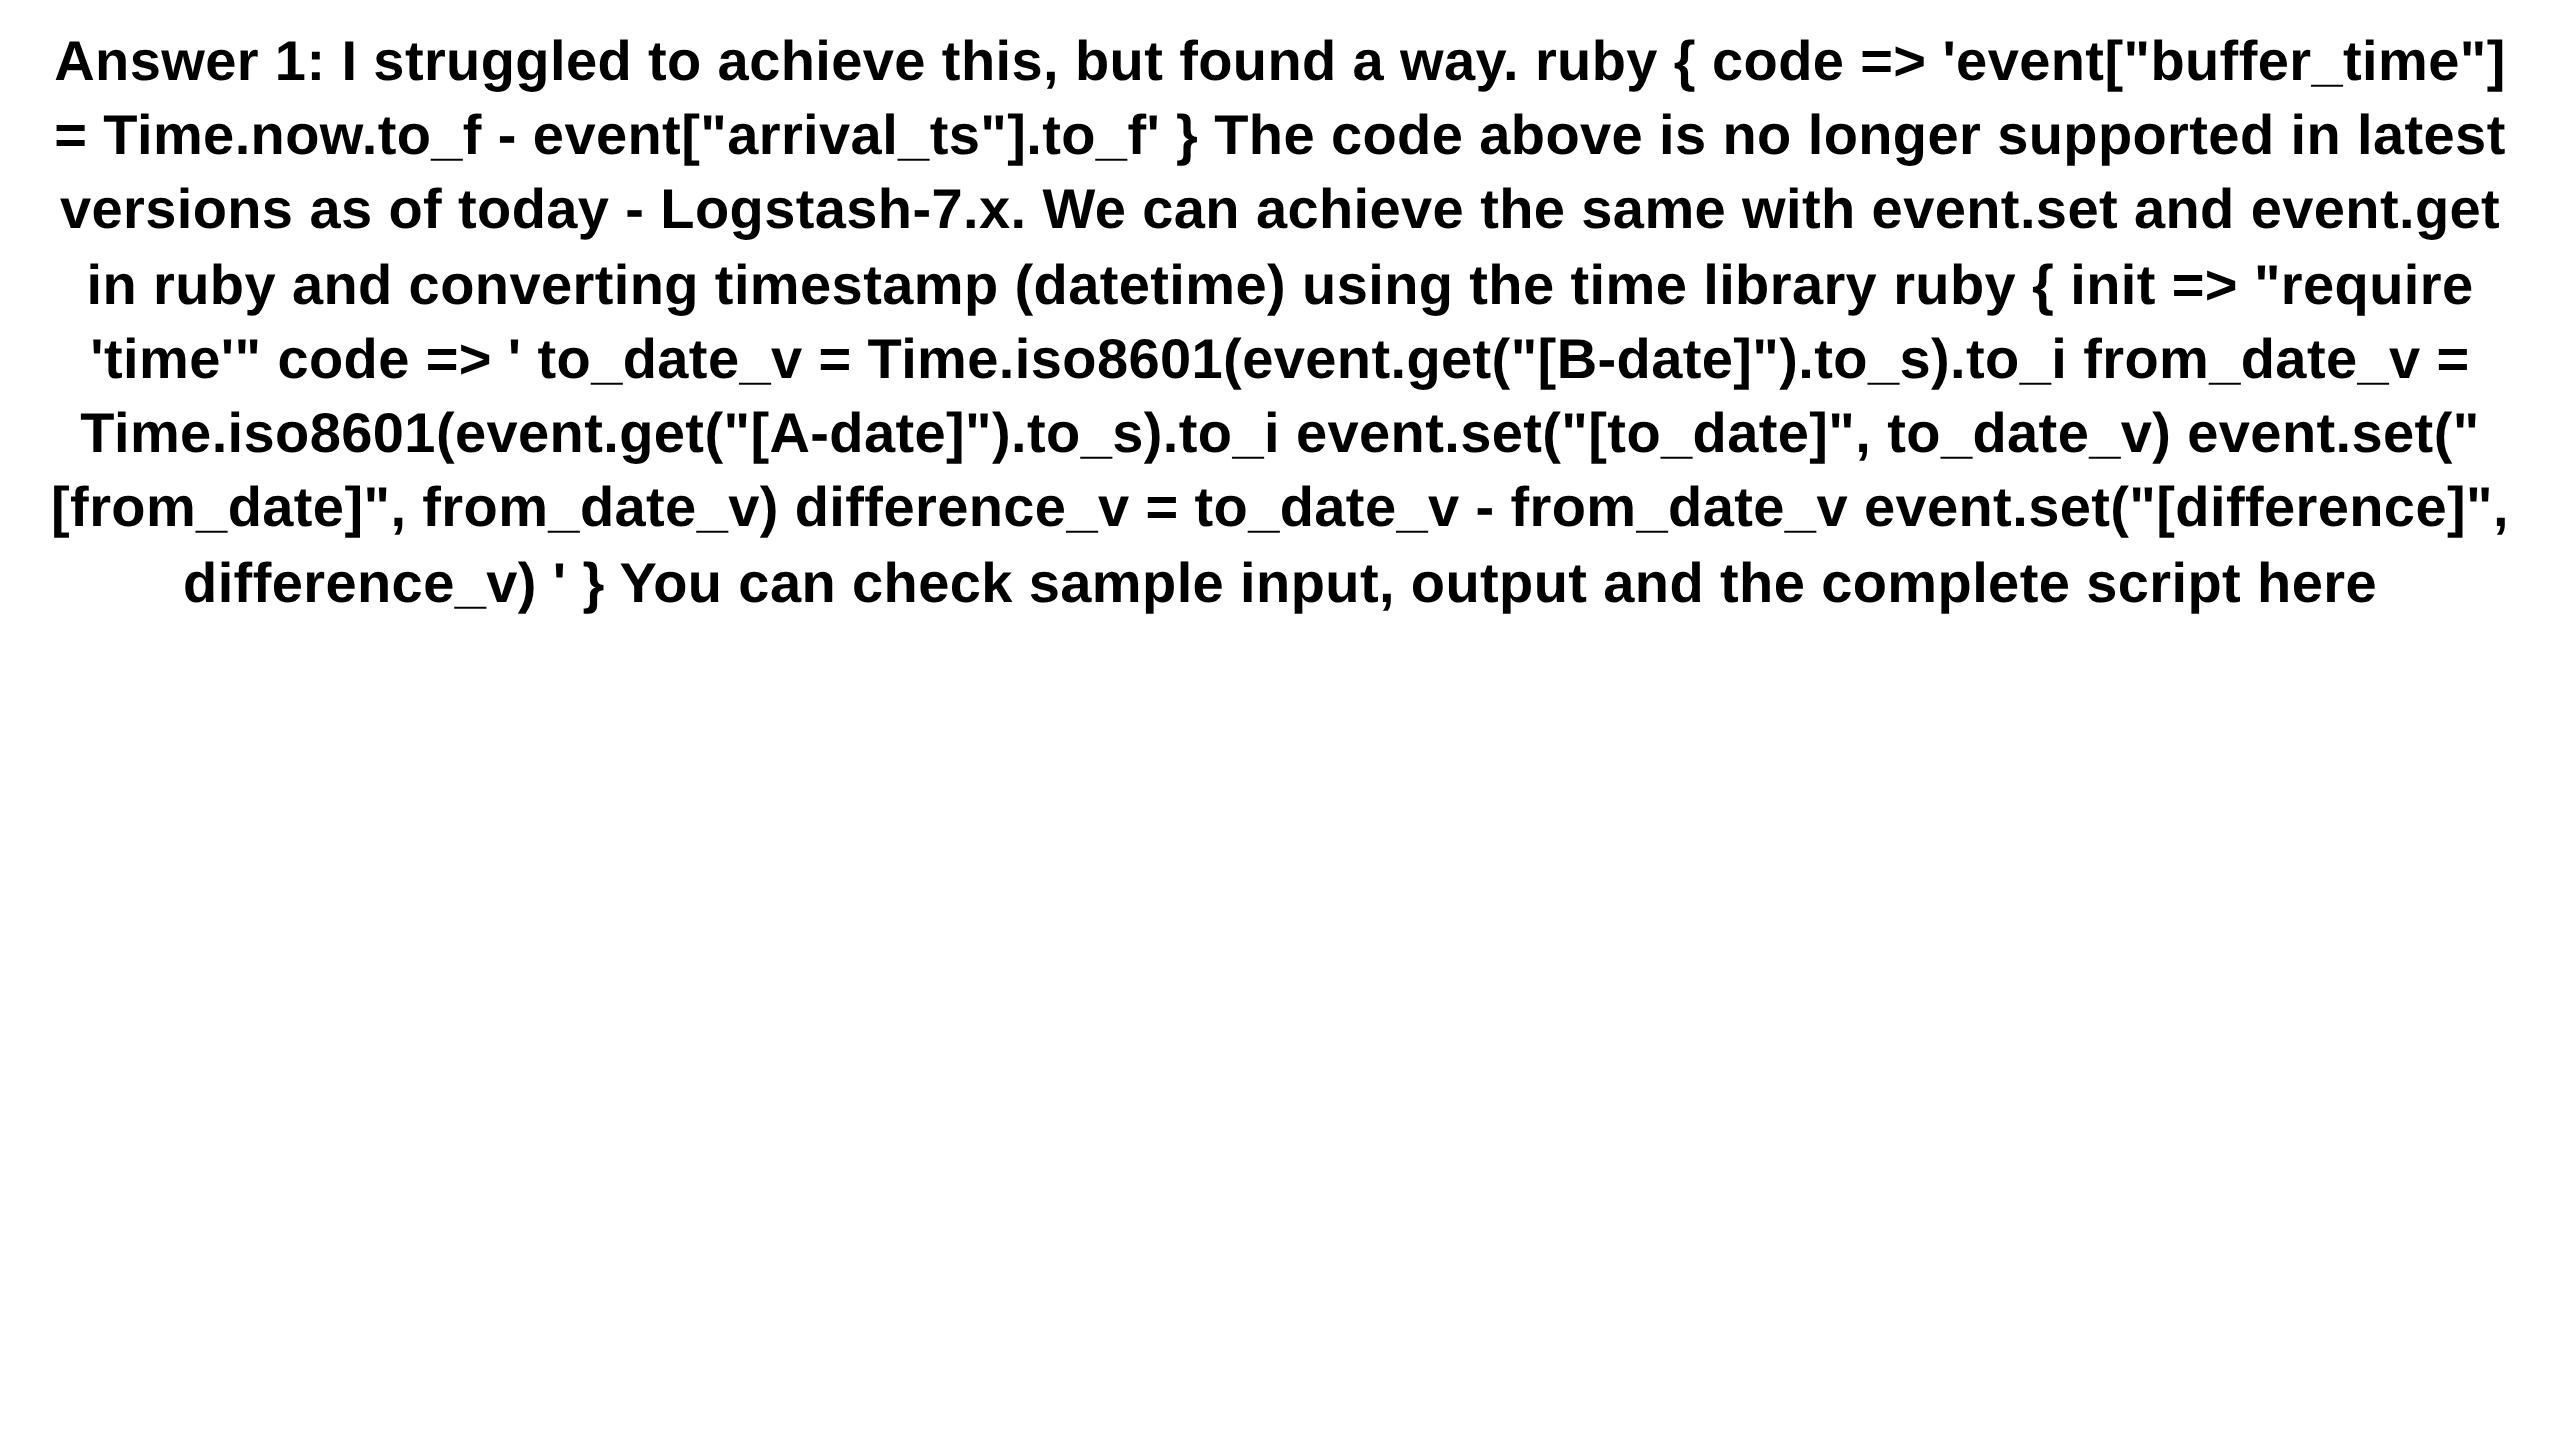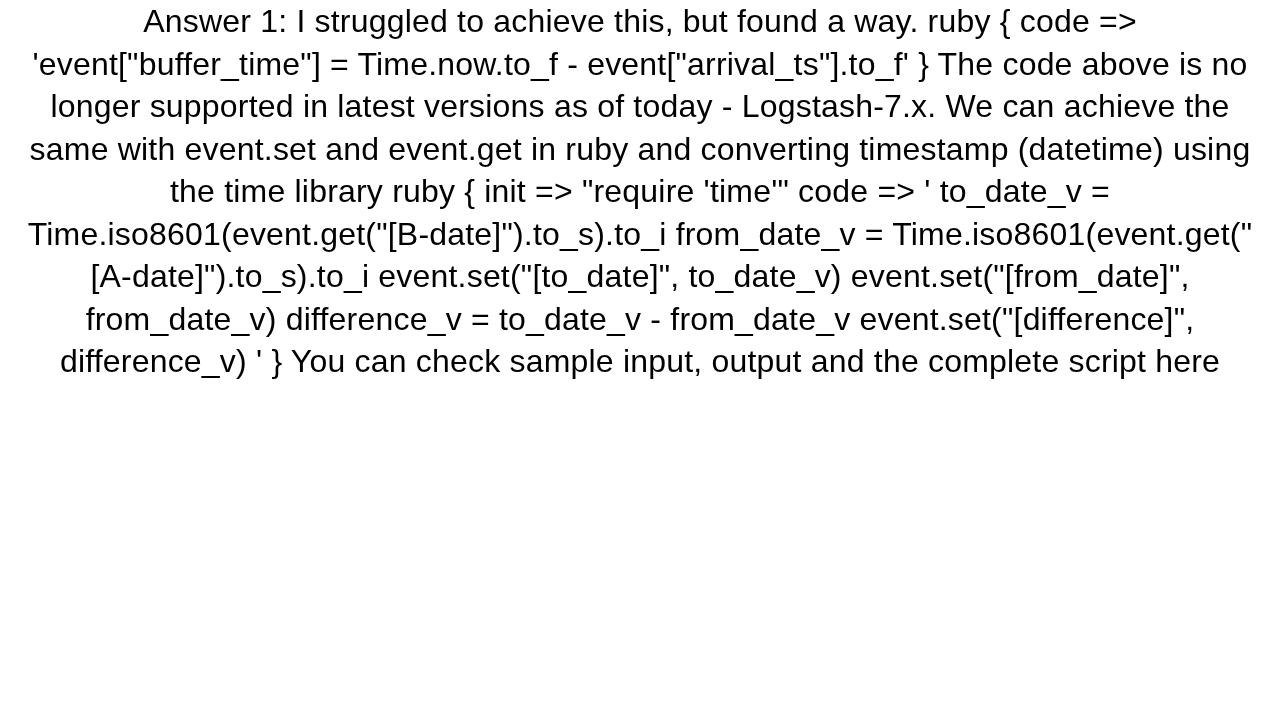--- a/index.html
+++ b/index.html
@@ -9,25 +9,25 @@
     }
     body {
       width: 1280px;
       height: 720px;
       background: #ffffff;
       font-family: Arial, Helvetica, sans-serif;
       overflow: hidden;
     }
     .content {
       width: 100%;
-      padding: 0 20px;
+      padding: 12px 20px;
       text-align: center;
-      font-size: 32px;
+      font-size: 28px;
       line-height: 1.33;
       color: #000000;
-      font-weight: 400;
+      font-weight: 700;
       letter-spacing: 0.2px;
     }
   </style>
 </head>
 <body>
 
 <div class="content">Answer 1: I struggled to achieve this, but found a way. ruby {   code =&gt; 'event["buffer_time"] = Time.now.to_f - event["arrival_ts"].to_f' }  The code above is no longer supported in latest versions as of today - Logstash-7.x. We can achieve the same with event.set and event.get in ruby and converting timestamp (datetime) using the time library ruby {      init =&gt; "require 'time'"      code =&gt; '      to_date_v   = Time.iso8601(event.get("[B-date]").to_s).to_i      from_date_v = Time.iso8601(event.get("[A-date]").to_s).to_i      event.set("[to_date]", to_date_v)      event.set("[from_date]", from_date_v)      difference_v = to_date_v - from_date_v      event.set("[difference]", difference_v)      '      }   You can check sample input, output and the complete script here</div>
 
 </body></html>

